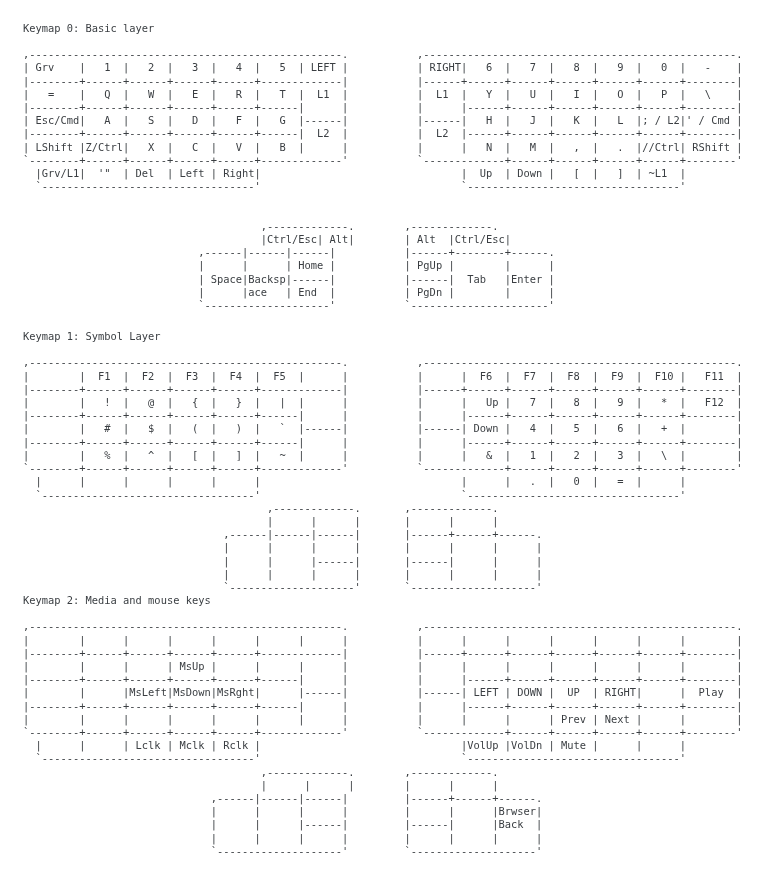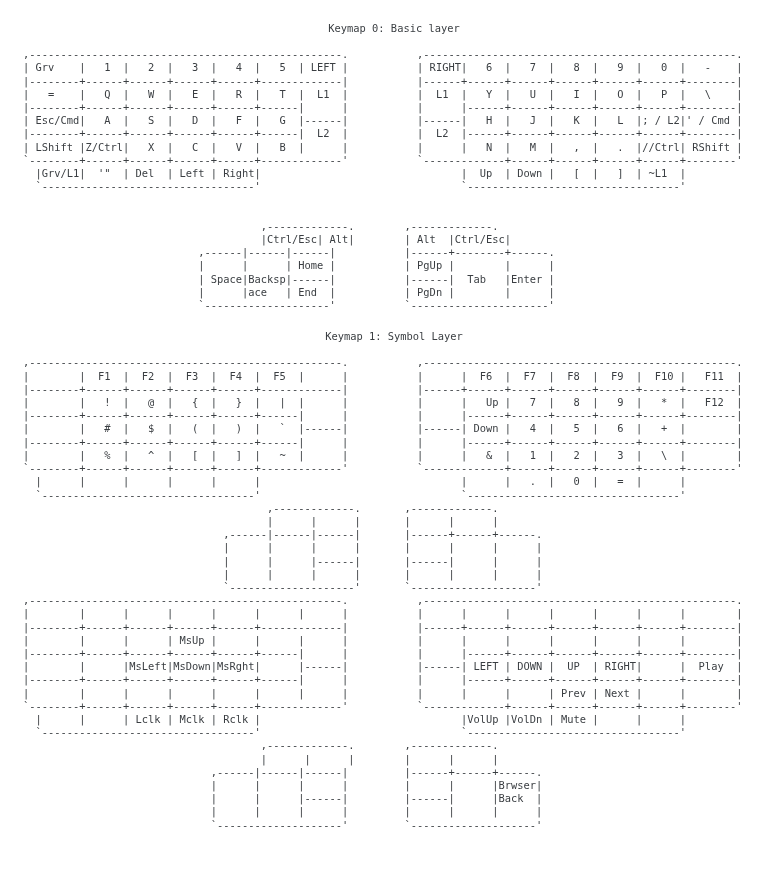--- a/index.html
+++ b/index.html
@@ -22,21 +22,20 @@
     margin: 0;
   }
   .km-title {
     margin: 0 0 13px 0;
     font-family: "DejaVu Sans Mono", "Liberation Mono", monospace;
     font-size: 10.4px;
     line-height: 13.2px;
     font-weight: 400;
     color: #3a3e42;
     white-space: pre;
-    text-align: center;
   }
   .km-art {
     margin: 0;
     font-family: "DejaVu Sans Mono", "Liberation Mono", monospace;
     font-size: 10.4px;
     line-height: 13.2px;
     font-weight: 400;
     color: #3a3e42;
     white-space: pre;
     letter-spacing: 0;
@@ -89,20 +88,21 @@
                                        ,-------------.       ,-------------.
                                        |      |      |       |      |      |
                                 ,------|------|------|       |------+------+------.
                                 |      |      |      |       |      |      |      |
                                 |      |      |------|       |------|      |      |
                                 |      |      |      |       |      |      |      |
                                 `--------------------'       `--------------------'</pre>
   </section>
 
   <section class="km-section km-section-media">
+    <h2 class="km-title">Keymap 2: Media and mouse keys</h2>
     <pre class="km-art">,--------------------------------------------------.           ,--------------------------------------------------.
 |        |      |      |      |      |      |      |           |      |      |      |      |      |      |        |
 |--------+------+------+------+------+-------------|           |------+------+------+------+------+------+--------|
 |        |      |      | MsUp |      |      |      |           |      |      |      |      |      |      |        |
 |--------+------+------+------+------+------|      |           |      |------+------+------+------+------+--------|
 |        |      |MsLeft|MsDown|MsRght|      |------|           |------| LEFT | DOWN |  UP  | RIGHT|      |  Play  |
 |--------+------+------+------+------+------|      |           |      |------+------+------+------+------+--------|
 |        |      |      |      |      |      |      |           |      |      |      | Prev | Next |      |        |
 `--------+------+------+------+------+-------------'           `-------------+------+------+------+------+--------'
   |      |      | Lclk | Mclk | Rclk |                                |VolUp |VolDn | Mute |      |      |

